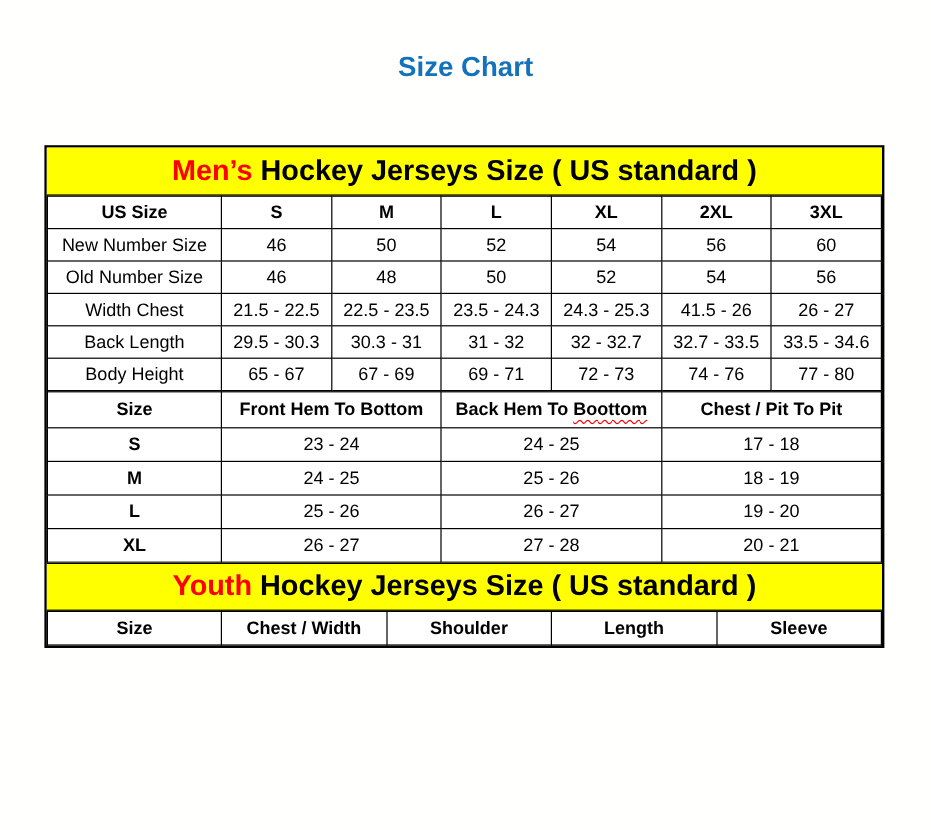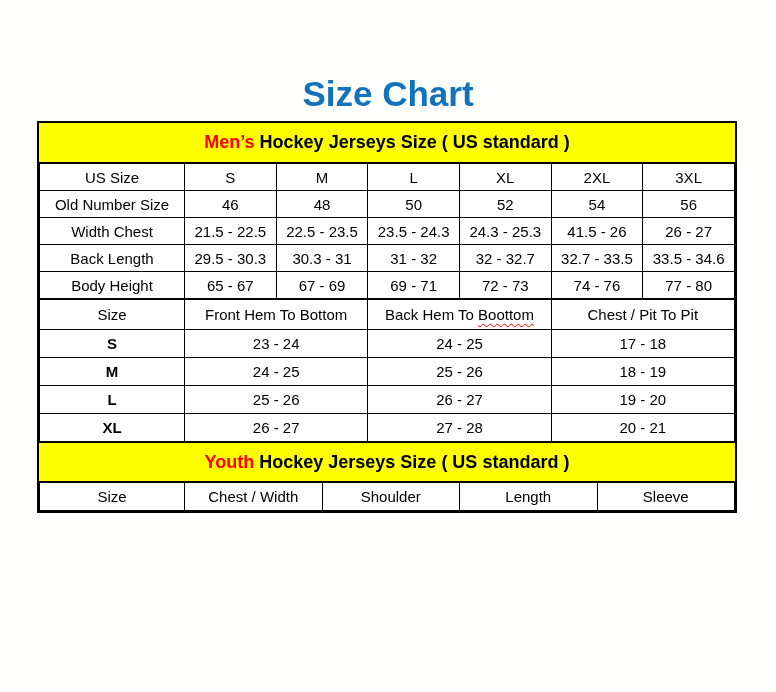--- a/index.html
+++ b/index.html
@@ -6,43 +6,43 @@
     margin: 0; padding: 0;
     width: 776px; height: 692px;
     background: #fffffe;
     font-family: "Liberation Sans", sans-serif;
     color: #000;
     overflow: hidden;
   }
   .sheet { position: relative; width: 776px; height: 692px; }
 
   .page-title {
-    position: absolute; top: 74px; left: 0; width: 776px;
+    position: absolute; top: 42px; left: 0; width: 776px;
     text-align: center;
     color: #1272BC;
-    font-size: 35px;
+    font-size: 23px;
     font-weight: bold;
     letter-spacing: 0px;
   }
 
   .chart-wrap {
     position: absolute;
     left: 37px; top: 121px;
     width: 700px;
     border: 2px solid #000;
     box-sizing: border-box;
     background: #fff;
   }
 
   .banner {
     background: #FFFF00;
     border-bottom: 1px solid #000;
     text-align: center;
     font-weight: bold;
-    font-size: 18px;
+    font-size: 24px;
     height: 38px;
     line-height: 38px;
     white-space: pre;
   }
   .banner.first { height: 39px; line-height: 39px; }
   .banner:not(.first) { border-top: 1px solid #000; }
   .red-word { color: #FF0000; }
 
   table {
     width: 100%;
@@ -50,21 +50,21 @@
     table-layout: fixed;
   }
   th, td {
     border: 1px solid #000;
     text-align: center;
     vertical-align: middle;
     font-size: 15px;
     padding: 0 2px;
     overflow: hidden;
   }
-  th { font-weight: normal; }
+  th { font-weight: bold; }
   td { font-weight: normal; }
   td.rowlabel { font-weight: normal; }
   td.rowlabel.bold { font-weight: bold; }
 
   .mens   th { height: 26px; }
   .mens   td { height: 26px; }
   .womens th { height: 29px; }
   .womens td { height: 27px; }
   .youth  th { height: 27px; }
   .youth  td { height: 29px; }
@@ -104,20 +104,29 @@
           <tr>
         <th>US Size</th>
         <th>S</th>
         <th>M</th>
         <th>L</th>
         <th>XL</th>
         <th>2XL</th>
         <th>3XL</th>
       </tr>
       <tr>
+        <td class="rowlabel">New Number Size</td>
+        <td>46</td>
+        <td>50</td>
+        <td>52</td>
+        <td>54</td>
+        <td>56</td>
+        <td>60</td>
+      </tr>
+      <tr>
         <td class="rowlabel">Old Number Size</td>
         <td>46</td>
         <td>48</td>
         <td>50</td>
         <td>52</td>
         <td>54</td>
         <td>56</td>
       </tr>
       <tr>
         <td class="rowlabel">Width Chest</td>

